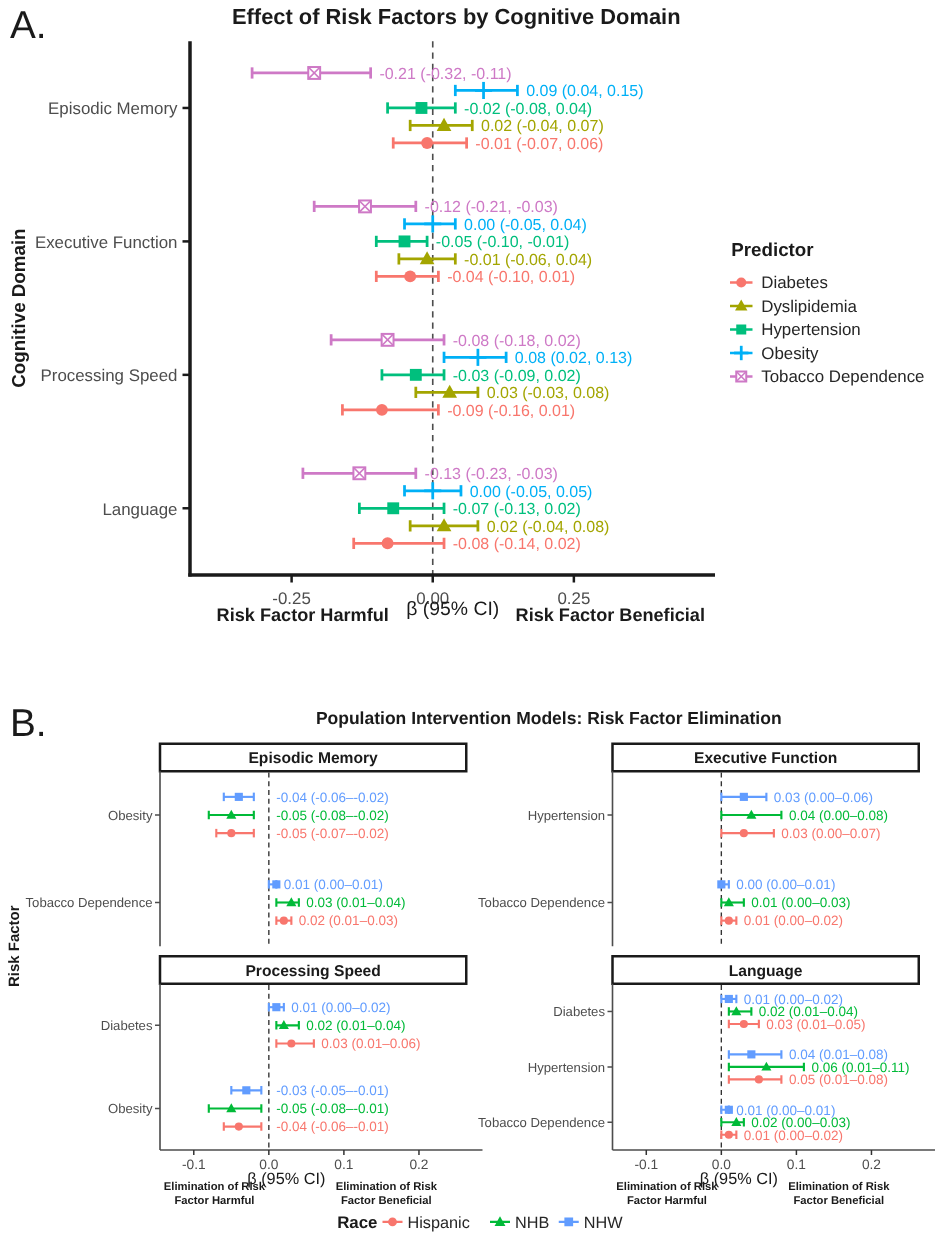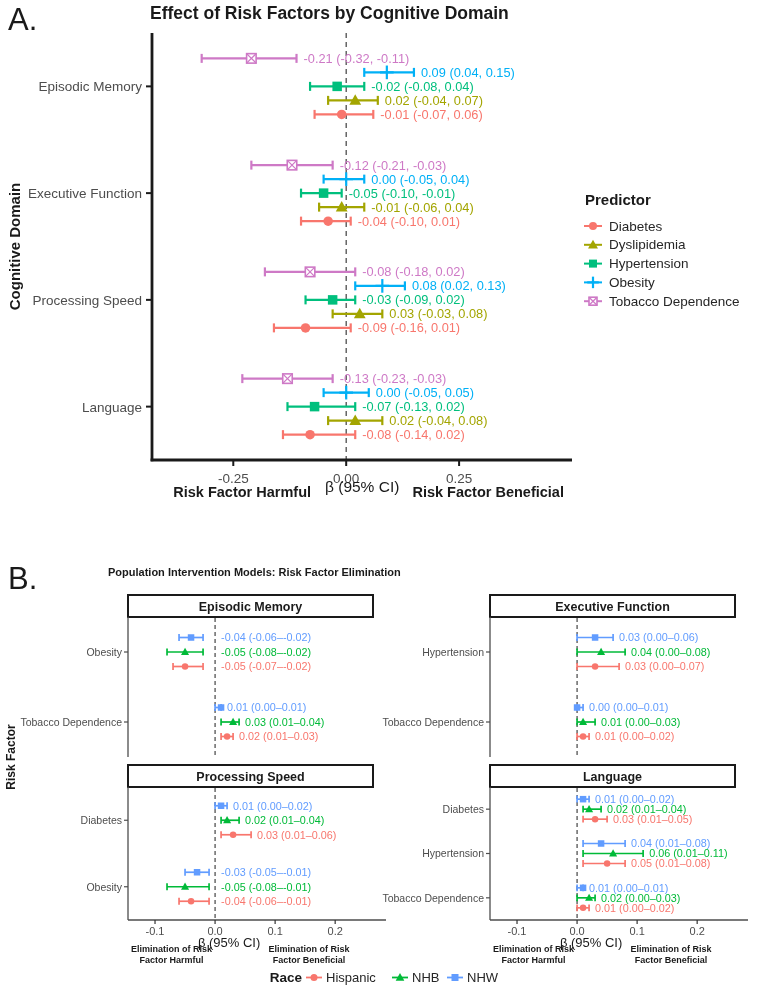--- a/index.html
+++ b/index.html
@@ -1,23 +1,23 @@
 <!DOCTYPE html>
 <html><head>
 <meta charset="utf-8">
 <style>
   html,body{margin:0;padding:0;background:#fff;}
   .figure{position:relative;width:758px;height:993px;background:#fff;
           font-family:"Liberation Sans",sans-serif;overflow:hidden;}
   .panel-letter{position:absolute;font-size:31px;color:#1a1a1a;}
   #pa-letter{left:8px;top:2px;}
   #pb-letter{left:8px;top:561px;}
-  .ptitle{position:absolute;font-weight:bold;color:#1a1a1a;text-align:left;}
+  .ptitle{position:absolute;font-weight:bold;color:#1a1a1a;text-align:center;}
   #pa-title{left:150px;top:3px;width:430px;font-size:17.5px;}
-  #pb-title{left:108px;top:566px;width:622px;font-size:11px;}
+  #pb-title{left:128px;top:566px;width:622px;font-size:14px;}
   svg{position:absolute;left:0;}
   #svgA{top:0;}
   #svgB{top:535px;}
 </style>
 </head>
 <body>
 
 <div class="figure">
   <div class="panel-letter" id="pa-letter">A.</div>
   <div class="ptitle" id="pa-title">Effect of Risk Factors by Cognitive Domain</div>

